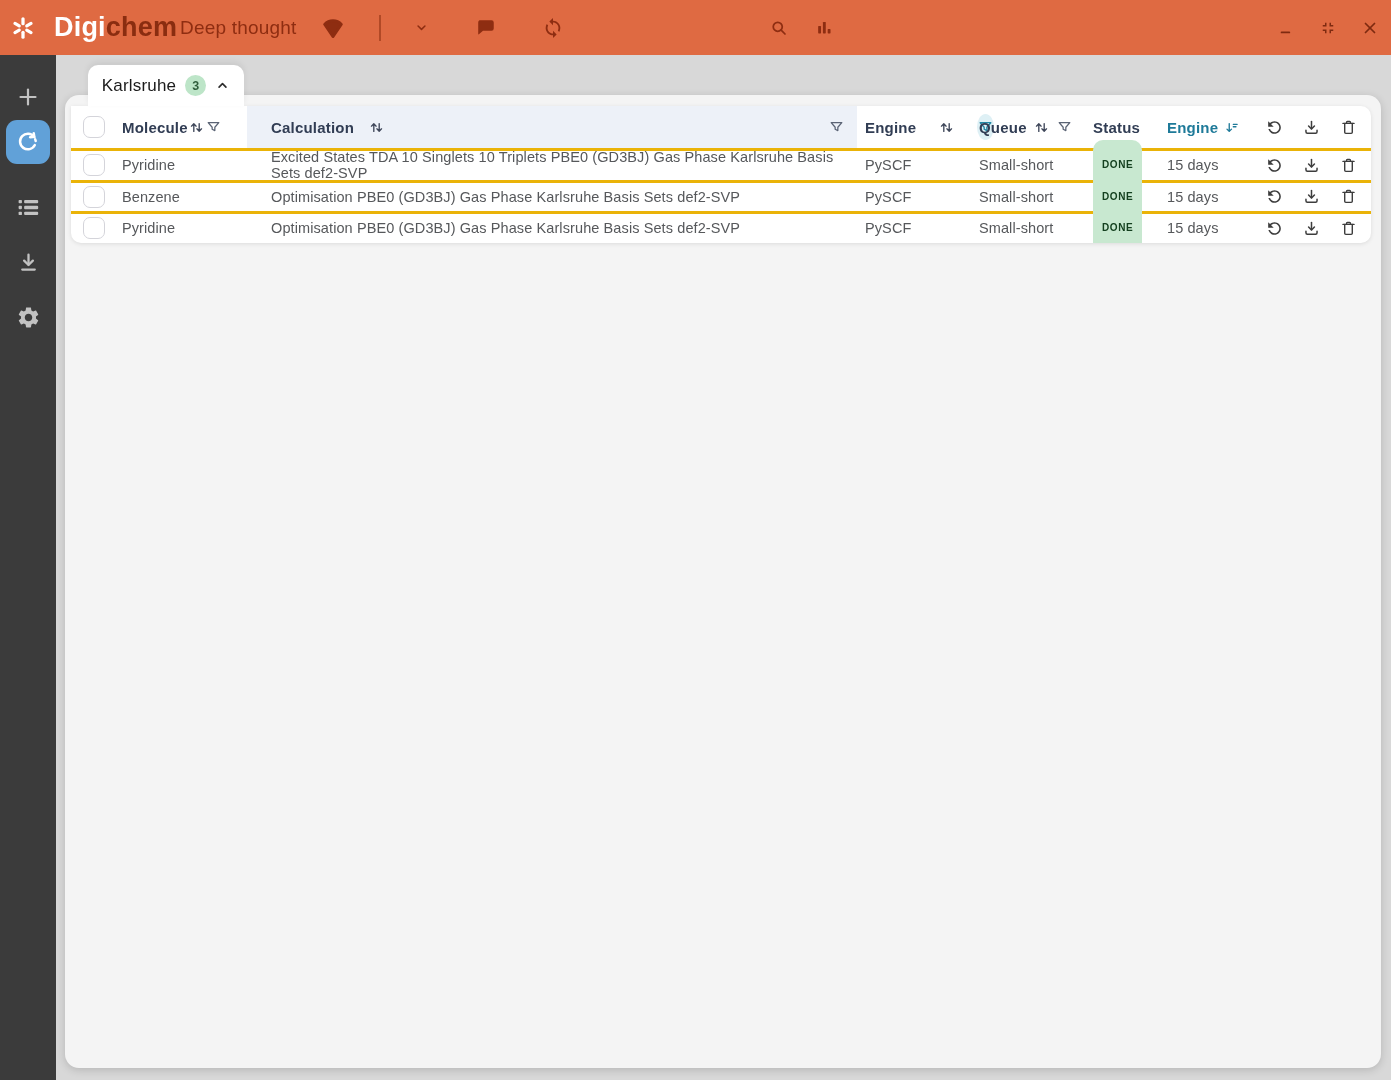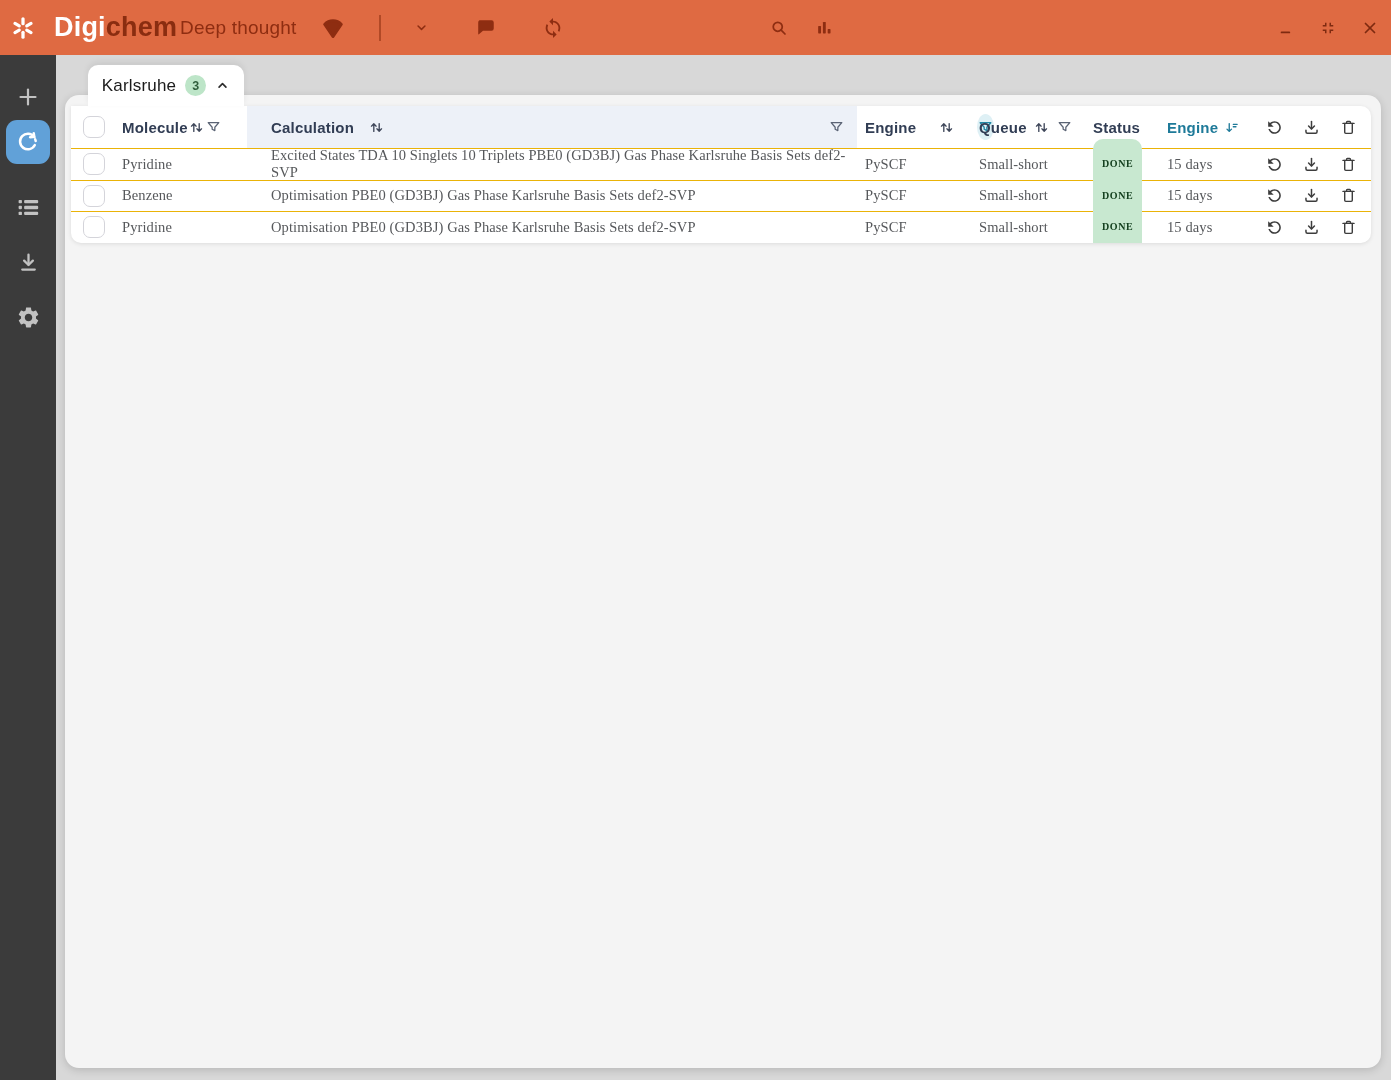--- a/index.html
+++ b/index.html
@@ -59,21 +59,21 @@
 
   
   .table-box {
     position:absolute; left:71px; top:106px; width:1300px;
     background:#ffffff; border-radius:0 10px 10px 10px;
     box-shadow:0 1px 4px rgba(0,0,0,0.10);
     z-index:8; overflow:hidden;
   }
   .trow { display:flex; align-items:stretch; width:100%; }
   .thead { height:42px; }
-  .tdata { height:31.5px; border-top:1px solid #eab308;font-family:Liberation Serif, serif; }
+  .tdata { height:31.5px; border-top:3px solid #eab308; }
   .cell { display:flex; align-items:center; }
   .c-check   { width:46px; justify-content:center; flex:none; }
   .c-mol     { width:130px; flex:none; padding-left:5px; }
   .c-calc    { flex:1; padding-left:24px; gap:14px; }
   .c-eng     { width:112px; flex:none; padding-left:8px; gap:22px; }
   .c-queue   { width:120px; flex:none; padding-left:10px; gap:6px; }
   .c-status  { width:72px; flex:none; justify-content:flex-start; padding-left:4px; }
   .c-since   { width:86px; flex:none; padding-left:6px; gap:5px; }
   .c-actions { width:124px; flex:none; justify-content:flex-start; gap:18px; padding-left:18px; }
 

